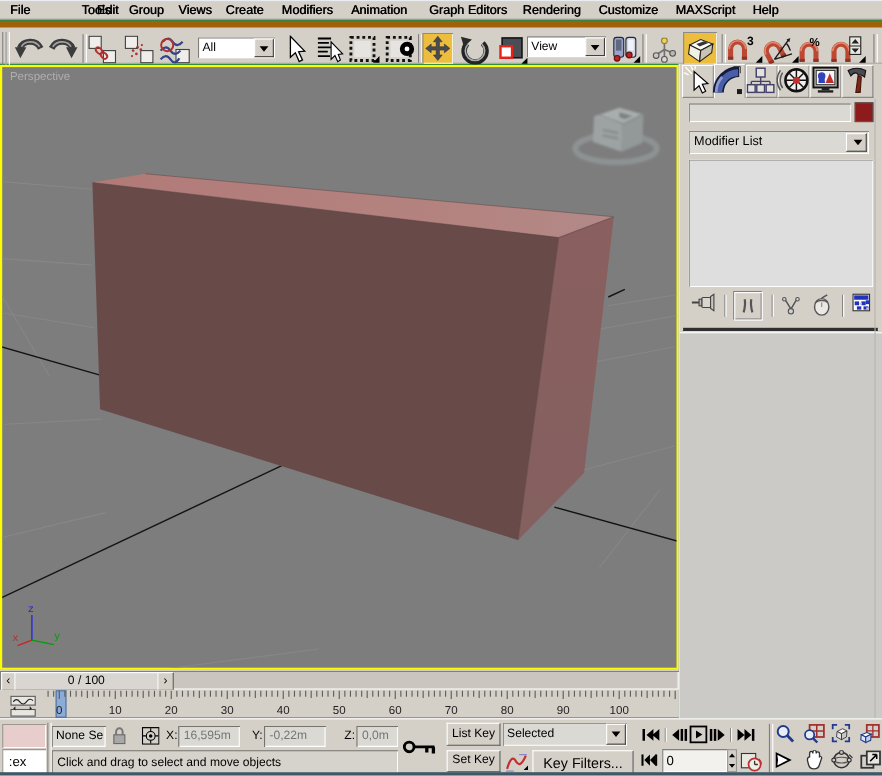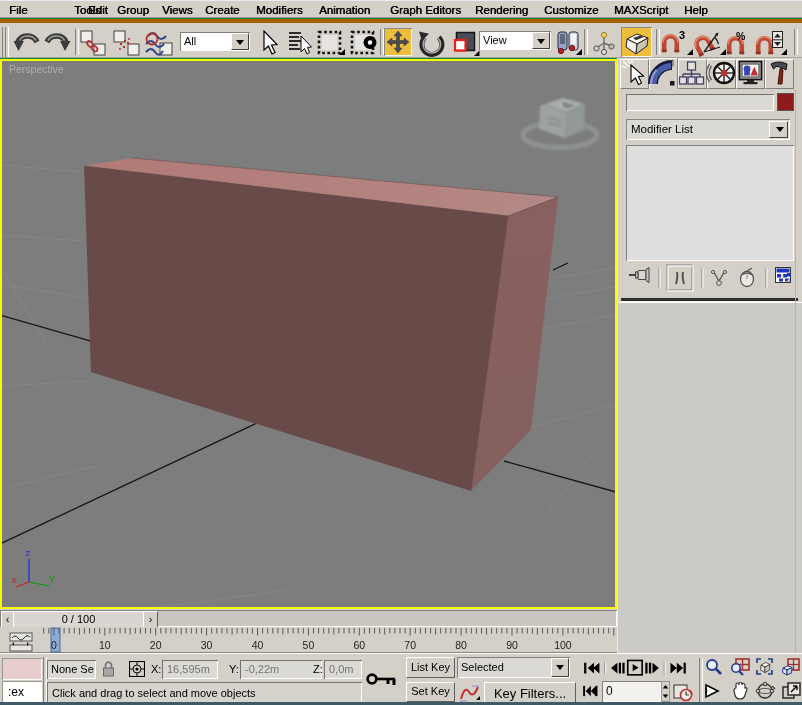--- a/index.html
+++ b/index.html
@@ -29,21 +29,21 @@
 <span class="menu" style="left:205px;">Create</span>
 <span class="menu" style="left:256px;">Modifiers</span>
 <span class="menu" style="left:319px;">Animation</span>
 <span class="menu" style="left:390px;">Graph Editors</span>
 <span class="menu" style="left:475px;">Rendering</span>
 <span class="menu" style="left:544px;">Customize</span>
 <span class="menu" style="left:614px;">MAXScript</span>
 <span class="menu" style="left:684px;">Help</span>
 </div>
 
-<div id="toolbar" class="abs" style="left:0;top:19px;width:802px;height:39px;background:#d4d0c8;border-top:4px solid #a16207;border-bottom:1px solid #aaa69e;box-sizing:border-box;">
+<div id="toolbar" class="abs" style="left:0;top:19px;width:802px;height:39px;background:#d4d0c8;border-top:6px solid #a16207;border-bottom:1px solid #aaa69e;box-sizing:border-box;">
 <div class="vsep" style="left:2px;top:4px;height:30px;"></div>
 <div class="vsep" style="left:5px;top:4px;height:30px;"></div>
 
 <svg class="abs" style="left:12px;top:6px;" width="62" height="28" viewBox="0 0 62 28">
  <path d="M25 13 C21 4.5 9 5.5 6 13" fill="none" stroke="#3c3c3c" stroke-width="5.5"></path>
  <path d="M24 11.5 C20 5 10 6 7.5 11.5" fill="none" stroke="#a0a0a0" stroke-width="1.6"></path>
  <polygon points="1.5,12 12,12 6.5,22" fill="#3c3c3c"></polygon>
  <g transform="translate(31,0)">
   <path d="M4 13 C8 4.5 20 5.5 23 13" fill="none" stroke="#3c3c3c" stroke-width="5.5"></path>
   <path d="M5 11.5 C9 5 19 6 21.5 11.5" fill="none" stroke="#a0a0a0" stroke-width="1.6"></path>
@@ -579,21 +579,21 @@
  <rect x="0.5" y="0.5" width="15" height="15" fill="#d4d0c8" stroke="#000" stroke-width="1.1"></rect>
  <circle cx="8" cy="8" r="4" fill="none" stroke="#000" stroke-width="1"></circle>
  <circle cx="8" cy="8" r="1.6" fill="#000"></circle>
  <path d="M8 1 L8 4 M8 12 L8 15 M1 8 L4 8 M12 8 L15 8" stroke="#000" stroke-width="1"></path>
 </svg>
 <span class="abs" style="left:151px;top:9px;font-size:11px;color:#000;">X:</span>
 <div class="abs field" style="left:162px;top:6px;width:56px;height:19px;">
         <span class="abs" style="left:5px;top:3px;font-size:11px;color:#757575;">16,595m</span>
       </div>
 <span class="abs" style="left:229px;top:9px;font-size:11px;color:#000;">Y:</span>
-<div class="abs field" style="left:240px;top:6px;width:56px;height:19px;padding-left:26px;">
+<div class="abs field" style="left:240px;top:6px;width:56px;height:19px;">
         <span class="abs" style="left:5px;top:3px;font-size:11px;color:#757575;">-0,22m</span>
       </div>
 <span class="abs" style="left:313px;top:9px;font-size:11px;color:#000;">Z:</span>
 <div class="abs field" style="left:324px;top:6px;width:38px;height:19px;">
         <span class="abs" style="left:5px;top:3px;font-size:11px;color:#757575;">0,0m</span>
       </div>
 
 <svg class="abs" style="left:366px;top:17px;" width="32" height="16" viewBox="0 0 32 16">
  <circle cx="6" cy="8" r="4.4" fill="none" stroke="#000" stroke-width="2.6"></circle>
  <line x1="10" y1="8" x2="29" y2="8" stroke="#000" stroke-width="2.6"></line>

